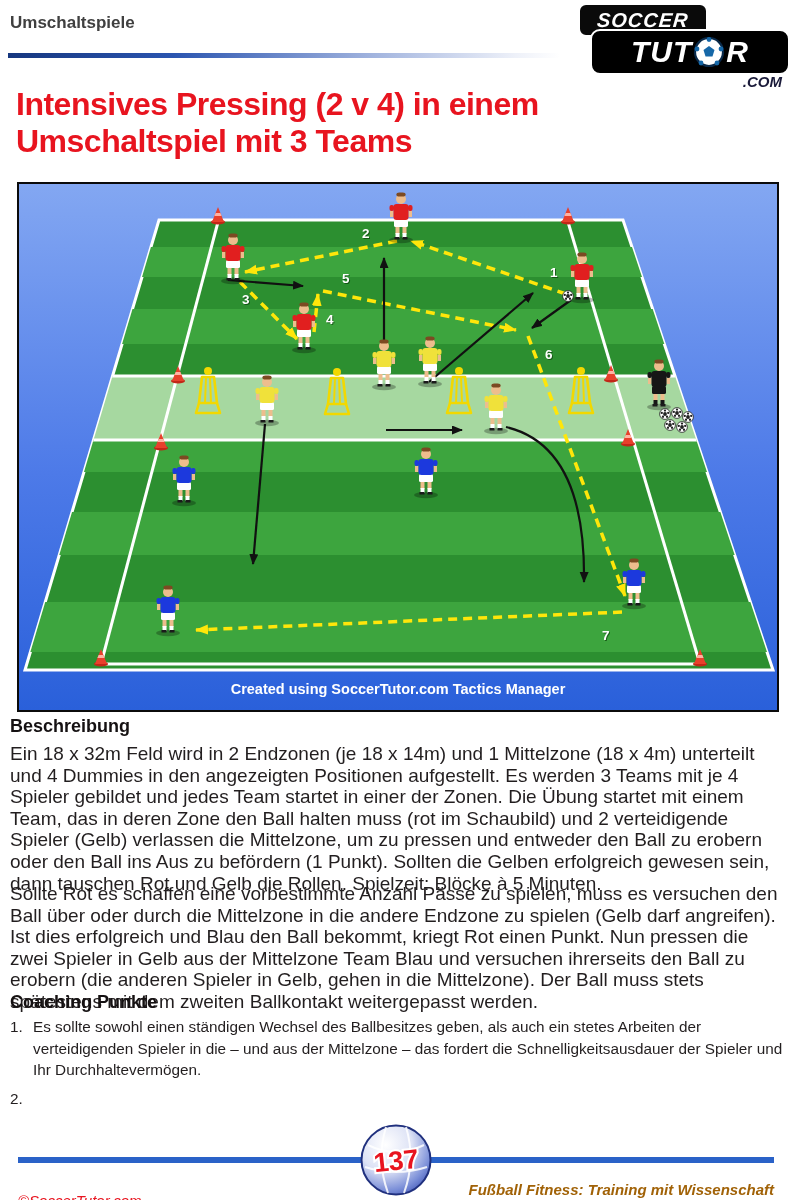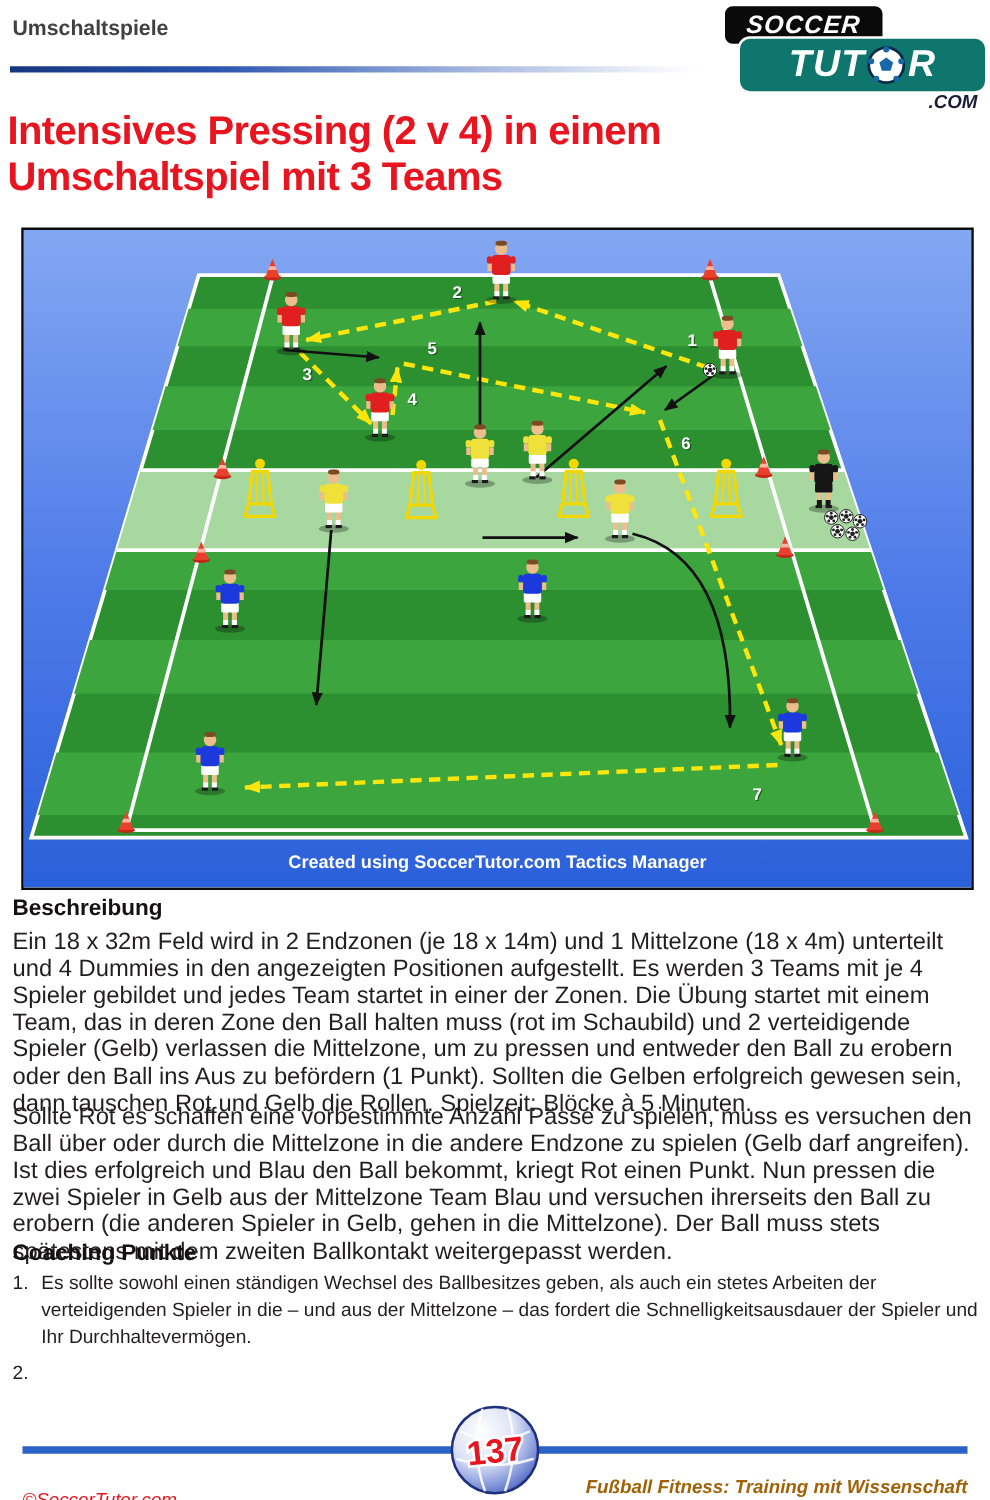--- a/index.html
+++ b/index.html
@@ -6,27 +6,27 @@
   body{width:792px;height:1200px;position:relative;font-family:"Liberation Sans",sans-serif;overflow:hidden;}
   .abs{position:absolute;}
   
   .section-label{left:10px;top:13px;font-size:17px;font-weight:bold;color:#404040;}
   .header-rule{left:8px;top:53px;width:552px;height:5px;
     background:linear-gradient(to right,#16377f,#2b55b0 30%,#9eb1dd 65%,#eef1f9 92%,#fff);}
   .logo{left:576px;top:3px;width:212px;height:76px;}
   .logo-black{position:absolute;left:2px;top:0;width:126px;height:30px;background:#0a0a0a;border-radius:8px;
     border:2px solid #fff;display:flex;align-items:center;justify-content:center;}
   .logo-black span{color:#fff;font-weight:bold;font-style:italic;font-size:20px;letter-spacing:1px;transform:skewX(-5deg);}
-  .logo-blue{position:absolute;left:14px;top:26px;width:196px;height:42px;background:#0f766e;border-radius:10px;
+  .logo-blue{position:absolute;left:14px;top:26px;width:196px;height:42px;background:#000000;border-radius:10px;
     border:2px solid #fff;display:flex;align-items:center;justify-content:center;}
   .logo-blue .t{color:#fff;font-weight:bold;font-style:italic;font-size:30px;letter-spacing:1px;}
   .logo-blue svg{margin:0 1px;}
   .logo-com{position:absolute;right:6px;top:70px;color:#1b1b3a;font-weight:bold;font-style:italic;font-size:15px;}
   
-  .page-title{left:6px;top:86px;color:#e8141f;font-weight:800;font-size:32px;line-height:37px;letter-spacing:-0.5px;}
+  .page-title{left:16px;top:86px;color:#e8141f;font-weight:800;font-size:32px;line-height:37px;letter-spacing:-0.5px;}
   
   #diagram{left:17px;top:182px;width:758px;height:526px;border:2px solid #0b0b0b;}
   
   .sec-head{font-size:18px;font-weight:bold;color:#151112;}
   .desc-head{left:10px;top:716px;}
   .para{left:10px;top:743px;width:776px;font-size:19px;line-height:21.6px;color:#221e1f;}
   .para2{top:883px;}
   .coach-head{left:10px;top:992px;}
   .points{left:10px;top:1016px;width:778px;font-size:15.3px;line-height:21.6px;color:#221e1f;}
   .point-row{display:flex;margin-bottom:7px;}

